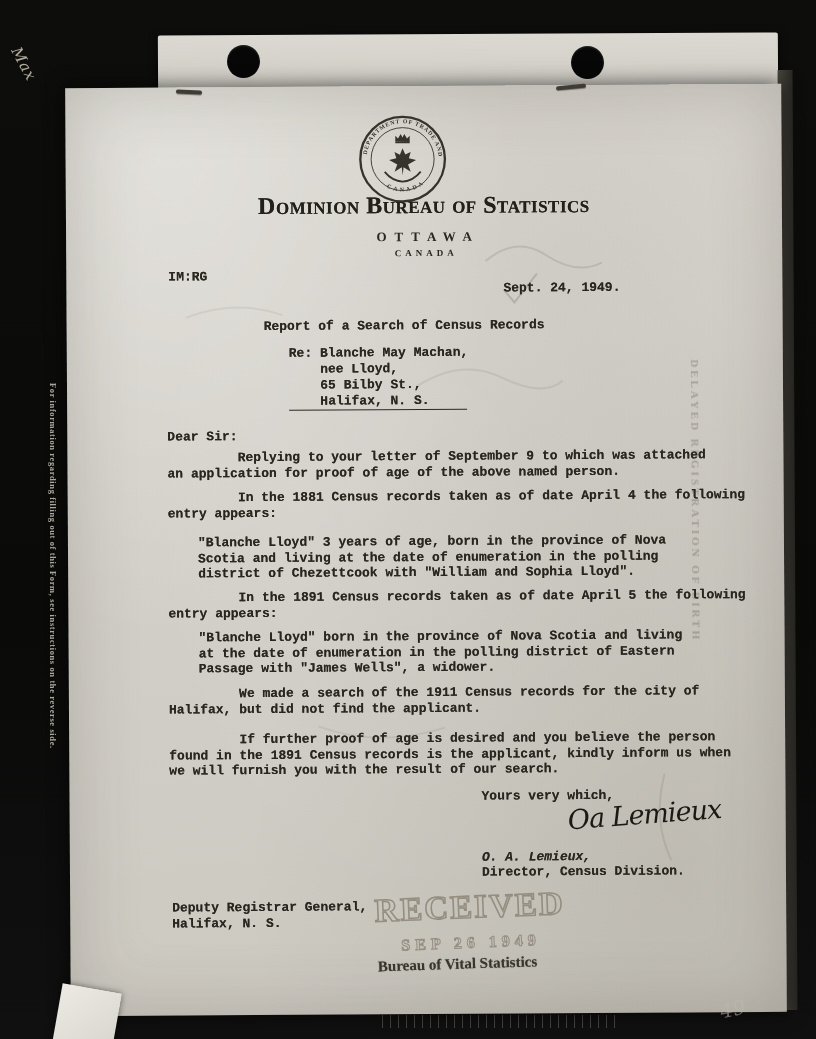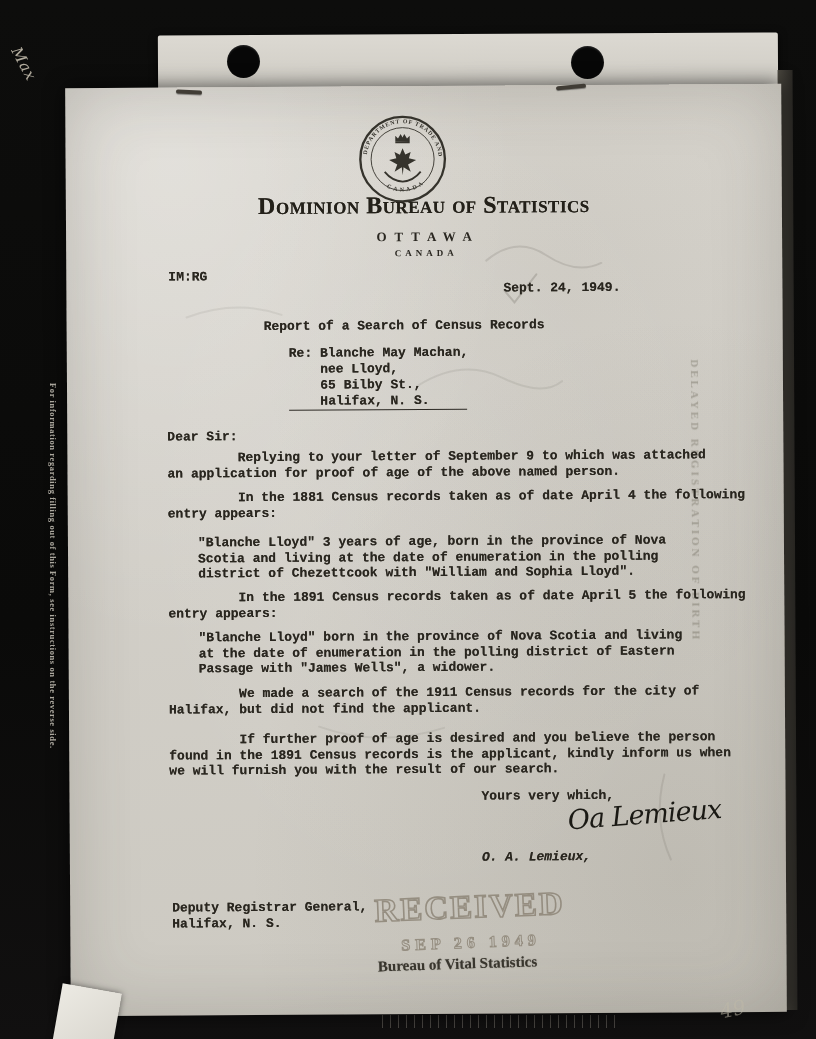--- a/index.html
+++ b/index.html
@@ -189,20 +189,21 @@
 Passage with "James Wells", a widower.</div>
     <div class="tw para" style="top:599px;">         We made a search of the 1911 Census records for the city of
 Halifax, but did not find the applicant.</div>
     <div class="tw para" style="top:645px;">         If further proof of age is desired and you believe the person
 found in the 1891 Census records is the applicant, kindly inform us when
 we will furnish you with the result of our search.</div>
 
     <div class="tw" style="left:412px;top:703px;">Yours very which,</div>
     <div class="signature">Oa Lemieux</div>
     <div class="tw" style="left:412px;top:764px;font-style:italic;">O. A. Lemieux,</div>
+    <div class="tw" style="left:412px;top:779px;">Director, Census Division.</div>
 
     <div class="tw" style="left:102px;top:813px;line-height:16px;">Deputy Registrar General,
 Halifax, N. S.</div>
 
     <svg class="stamp-svg" width="300" height="80" viewBox="0 0 300 80">
       <g fill="none" stroke="#8d8577" font-family="Liberation Serif, serif" font-weight="bold" text-anchor="middle">
         <text x="150" y="34" font-size="33" letter-spacing="2" stroke-width="1.6">RECEIVED</text>
         <text x="150" y="64" font-size="16" letter-spacing="5" stroke-width="1">SEP 26 1949</text>
       </g>
     </svg>

